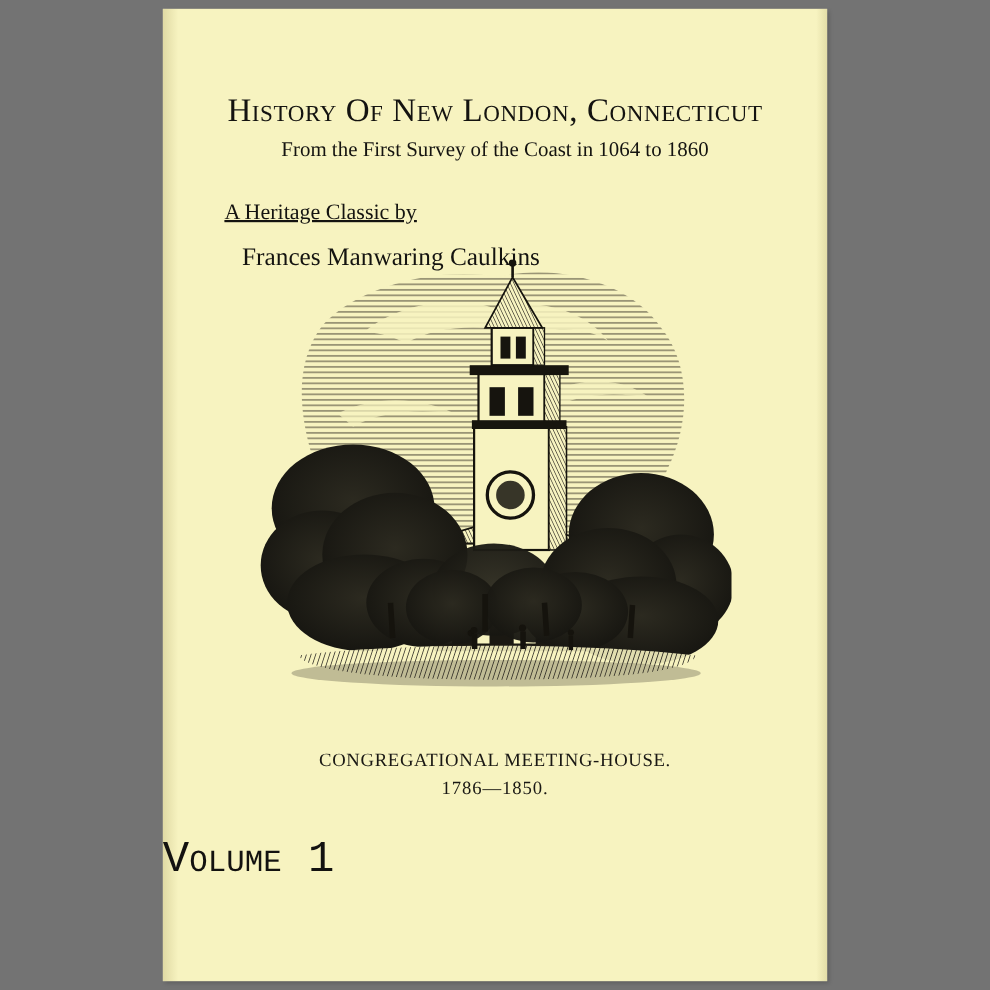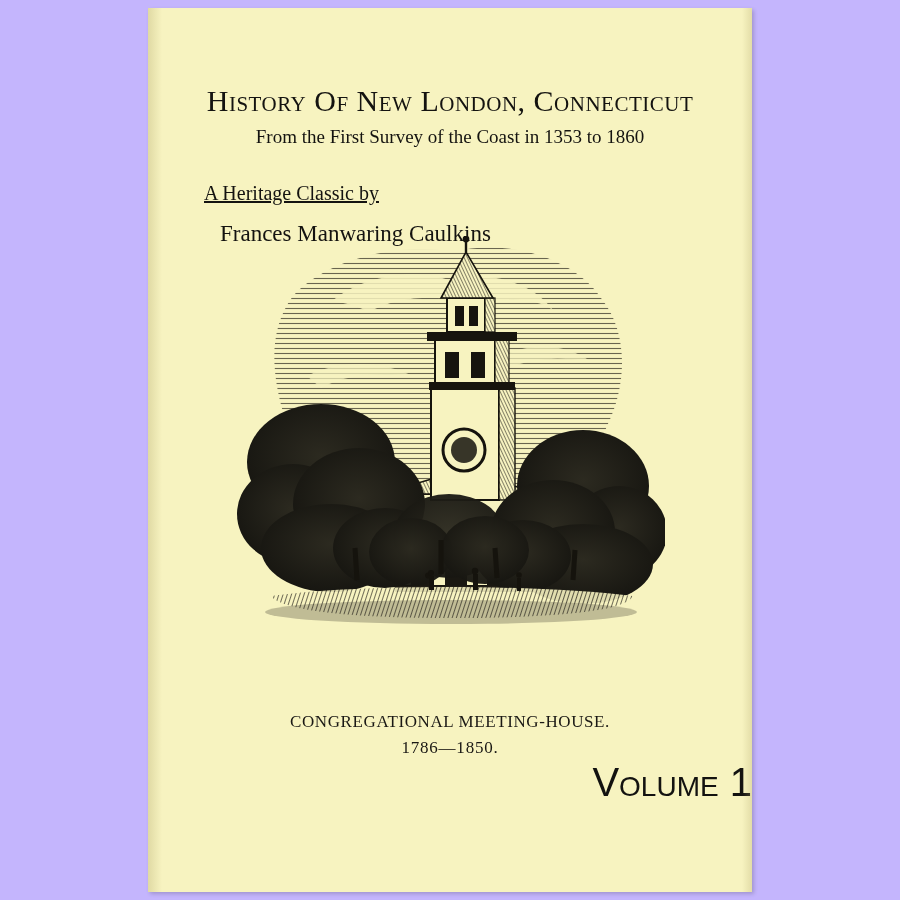--- a/index.html
+++ b/index.html
@@ -7,21 +7,21 @@
     padding: 0;
     background: #ffffff;
     width: 900px;
     height: 900px;
     overflow: hidden;
   }
   #page {
     position: relative;
     width: 900px;
     height: 900px;
-    background: #c4b5fd;
+    background: #737373;
     font-family: "Liberation Serif", serif;
   }
 
   
   .cover {
     position: absolute;
     left: 148px;
     top: 8px;
     width: 604px;
     height: 884px;
@@ -100,57 +100,57 @@
     transform: translateX(-50%);
     top: 228px;
     width: 430px;
     height: 420px;
   }
   .illustration svg { display: block; width: 100%; height: 100%; }
 
   .caption {
     position: absolute;
     left: 0;
-    top: 704px;
+    top: 673px;
     width: 100%;
     text-align: center;
     font-family: "Liberation Serif", serif;
     font-size: 17px;
     letter-spacing: 0.6px;
     color: #1a1814;
   }
   .caption .cap-line2 {
     display: block;
     margin-top: 6px;
     font-size: 17px;
     letter-spacing: 0.8px;
   }
 
   .volume {
     position: absolute;
     left: 0;
     top: 752px;
     width: 100%;
-    text-align: right;
-    font-family: Liberation Sans, sans-serif;
+    text-align: left;
+    font-family: Liberation Mono, monospace;
     font-size: 40px;
     font-variant: small-caps;
     color: #131210;
   }
 </style>
 </head>
 <body>
 
 <div id="page">
 
   <div class="cover">
 
     <div class="text-block">
       <h1 class="main-title">History of New London, Connecticut</h1>
-      <p class="subtitle">From the First Survey of the Coast in 1353 to 1860</p>
+      <p class="subtitle">From the First Survey of the Coast in 1064 to 1860</p>
 
       <div class="byline">
         <p class="byline-line1">A Heritage Classic by</p>
         <p class="byline-line2">Frances Manwaring Caulkins</p>
       </div>
     </div>
 
     <div class="illustration">
       <svg viewBox="0 0 430 420" xmlns="http://www.w3.org/2000/svg" aria-hidden="true">
         <defs>

